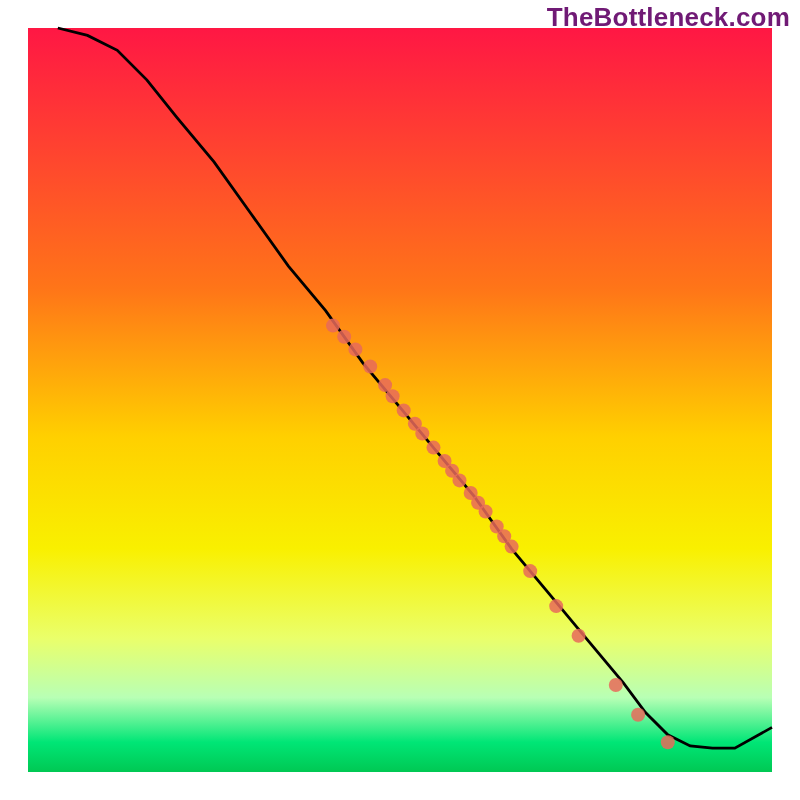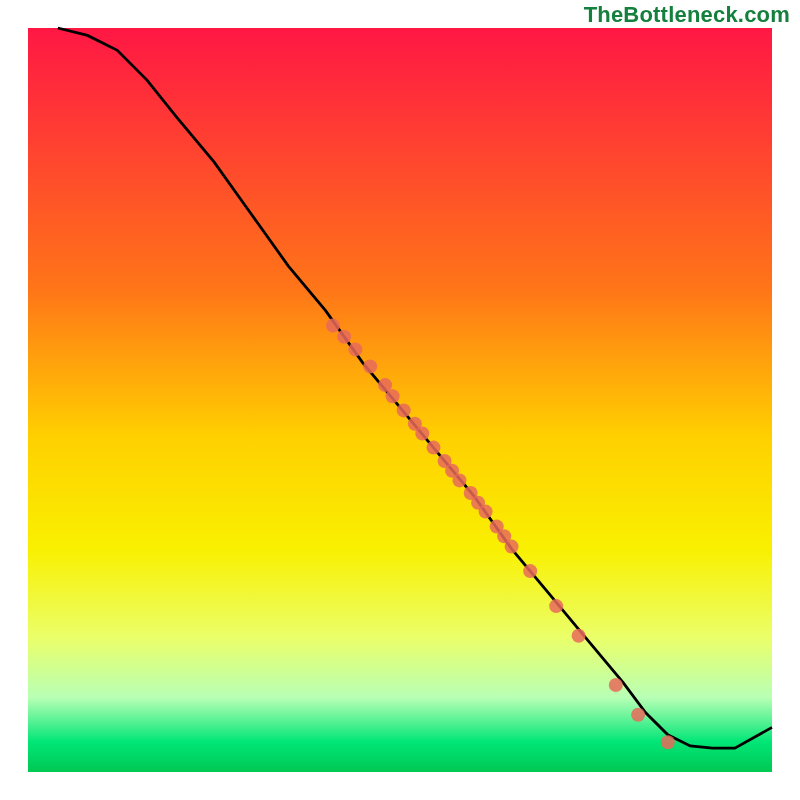--- a/index.html
+++ b/index.html
@@ -17,23 +17,23 @@
   }
   svg.chart {
     display: block;
     width: 800px;
     height: 800px;
   }
   .watermark {
     position: absolute;
     top: 2px;
     right: 10px;
-    font-size: 22px;
+    font-size: 26px;
     font-weight: 600;
-    color: #15803d;
+    color: #701a75;
     letter-spacing: 0.2px;
     text-shadow: 0 0 2px rgba(255,255,255,0.4);
   }
 </style>
 </head>
 <body>
 
 <div class="chart-wrap">
 
   <svg class="chart" viewBox="0 0 800 800" xmlns="http://www.w3.org/2000/svg">

